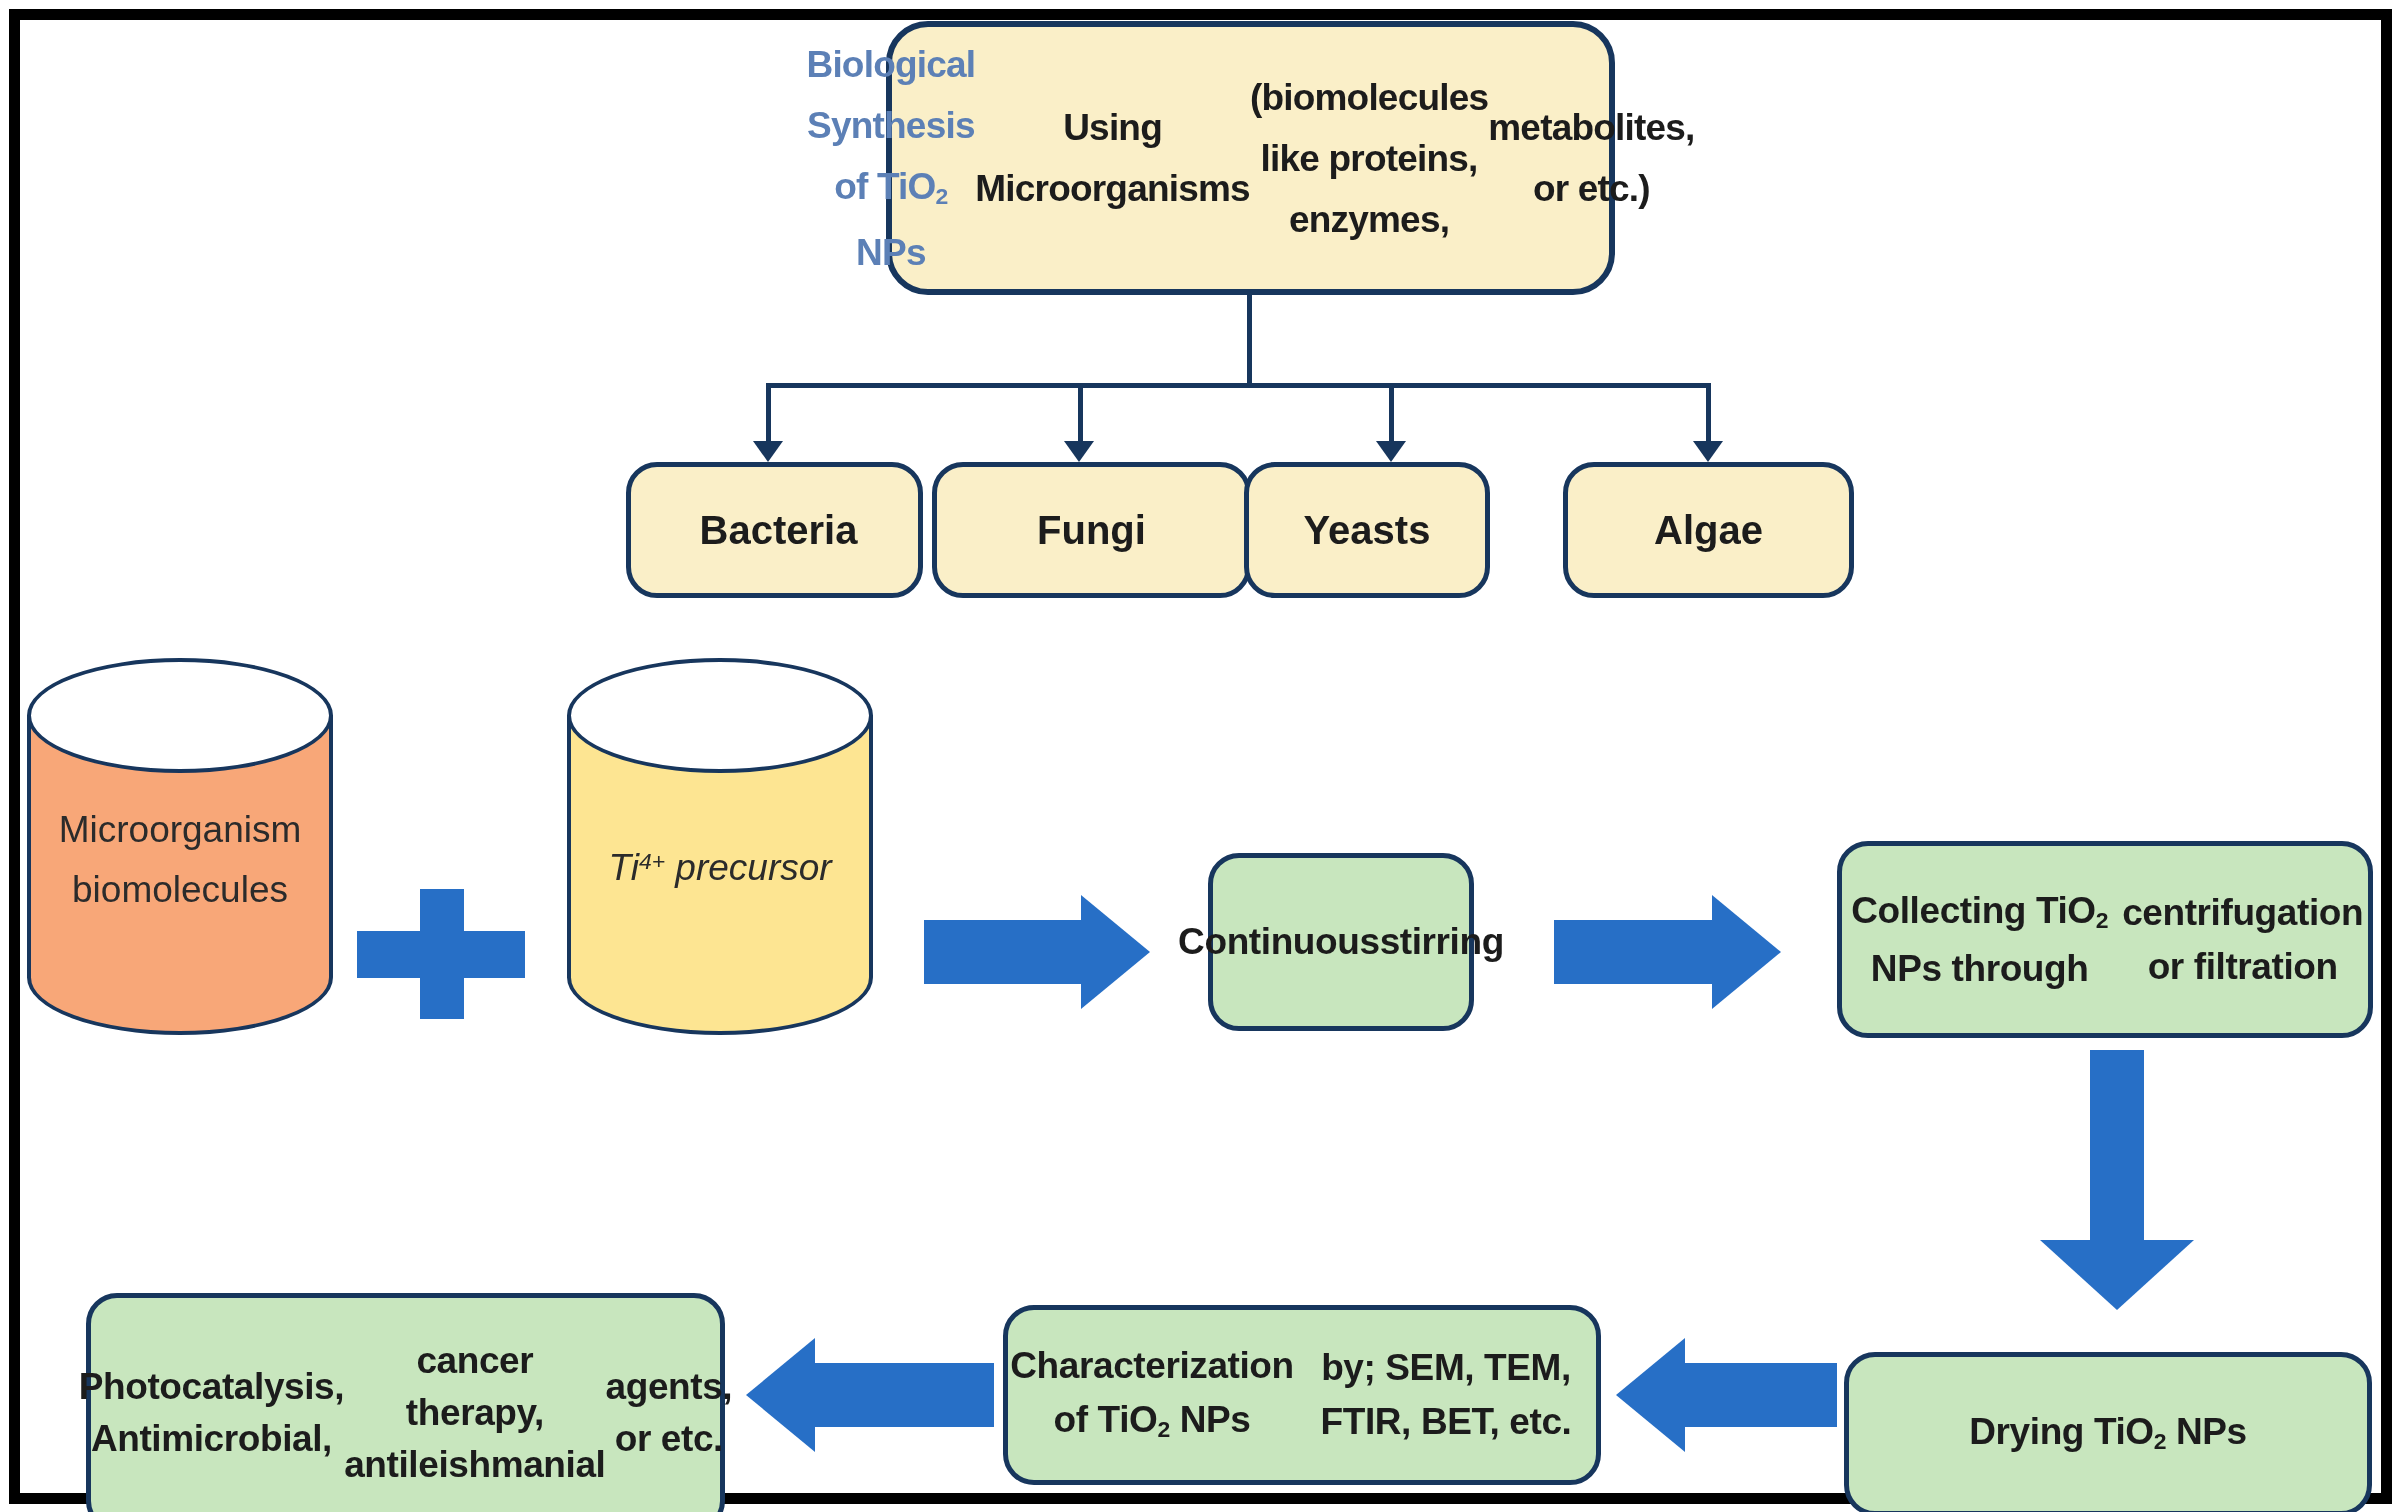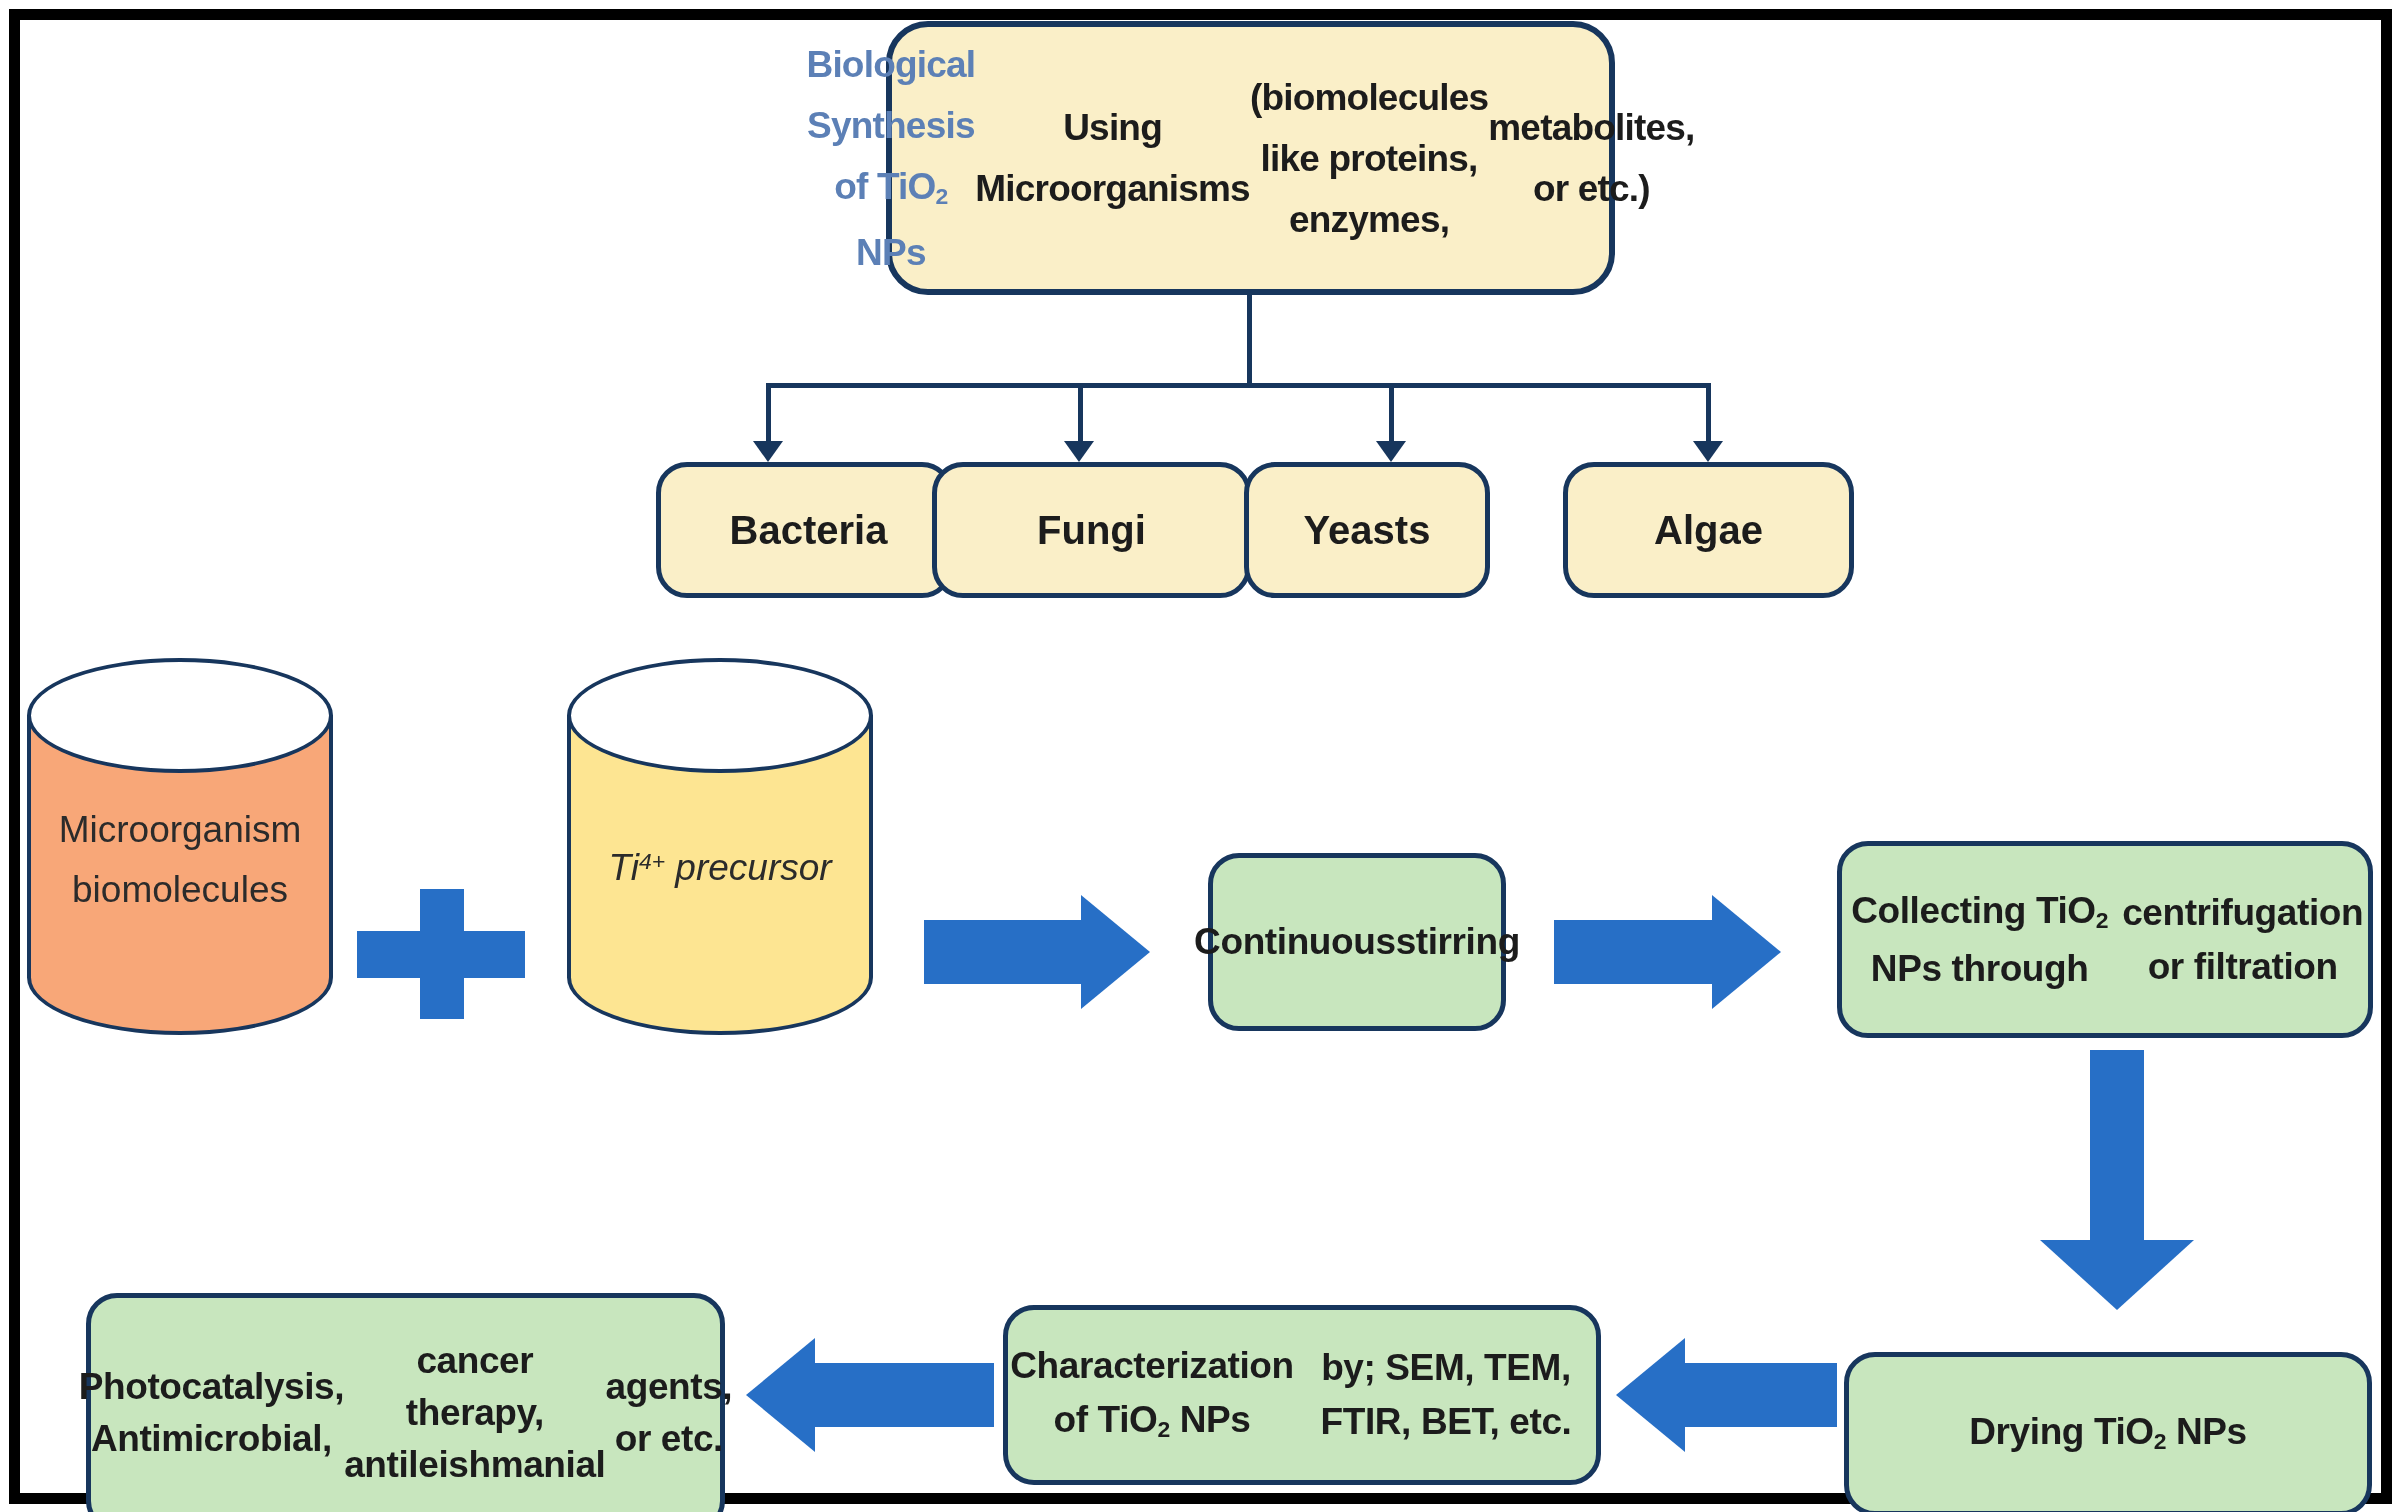--- a/index.html
+++ b/index.html
@@ -83,21 +83,21 @@
 
   <div class="nline" style="left:1078px; top:383px; width:5.4px; height:60px;"></div>
   <div class="nhead" style="left:1064px; top:441px;"></div>
 
   <div class="nline" style="left:1389px; top:383px; width:5.4px; height:60px;"></div>
   <div class="nhead" style="left:1376px; top:441px;"></div>
 
   <div class="nline" style="left:1706px; top:383px; width:5.4px; height:60px;"></div>
   <div class="nhead" style="left:1693px; top:441px;"></div>
 
-  <div class="box rounded-md catbox" style="left:656px; width:297px;padding-left:8px;">
+  <div class="box rounded-md catbox" style="left:626px; width:297px;padding-left:8px;">
     <span>Bacteria</span>
   </div>
   <div class="box rounded-md catbox" style="left:932px; width:319px;">
     <span>Fungi</span>
   </div>
   <div class="box rounded-md catbox" style="left:1244px; width:246px;">
     <span>Yeasts</span>
   </div>
   <div class="box rounded-md catbox" style="left:1563px; width:291px;">
     <span>Algae</span>
@@ -119,21 +119,21 @@
   <div class="cyl" style="left:567px; top:658px;font-style:italic;">
     <div class="bottom" style="background:var(--yellow);"></div>
     <div class="body" style="background:var(--yellow);"></div>
     <div class="top"></div>
     <div class="label" style="top:180px;"><span>Ti</span><span class="sup">4+</span><span> precursor</span></div>
   </div>
 
   <div class="stem" style="left:924px; top:920px; width:158px; height:64px;"></div>
   <div class="head-right" style="left:1081px; top:895px;"></div>
 
-  <div class="box rounded-md procbox green" style="left:1208px; top:853px; width:298px; height:178px;">
+  <div class="box rounded-md procbox green" style="left:1208px; top:853px; width:266px; height:178px;">
     <div>Continuous</div>
     <div>stirring</div>
   </div>
 
   <div class="stem" style="left:1554px; top:920px; width:159px; height:64px;"></div>
   <div class="head-right" style="left:1712px; top:895px;"></div>
 
   <div class="box rounded-md procbox green" style="left:1837px; top:841px; width:536px; height:197px;">
     <div><span>Collecting TiO</span><span class="sub">2</span><span> NPs through</span></div>
     <div>centrifugation or filtration</div>

